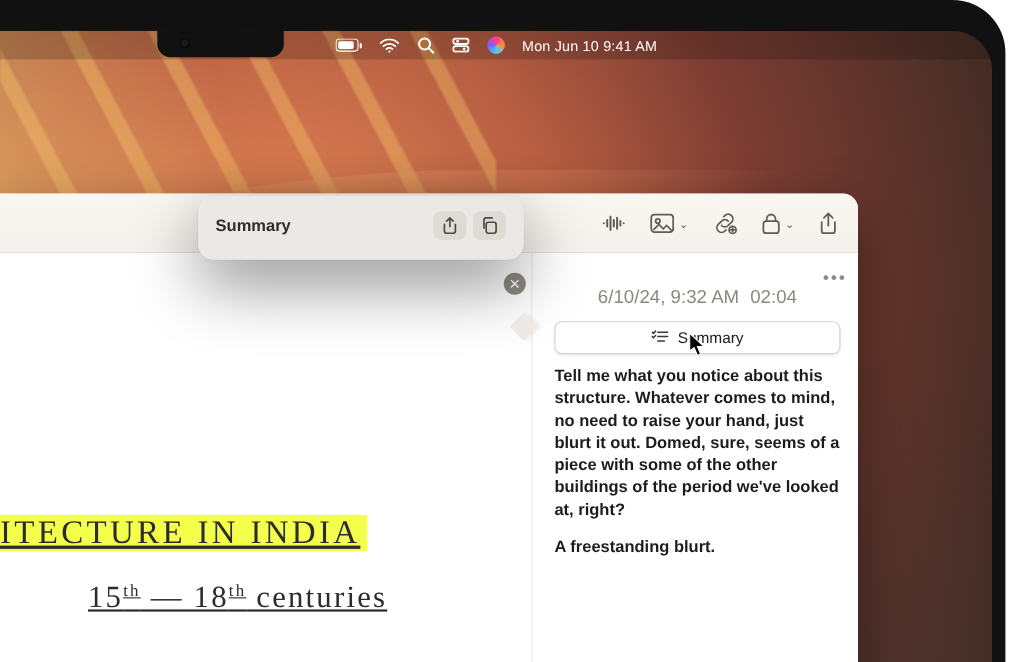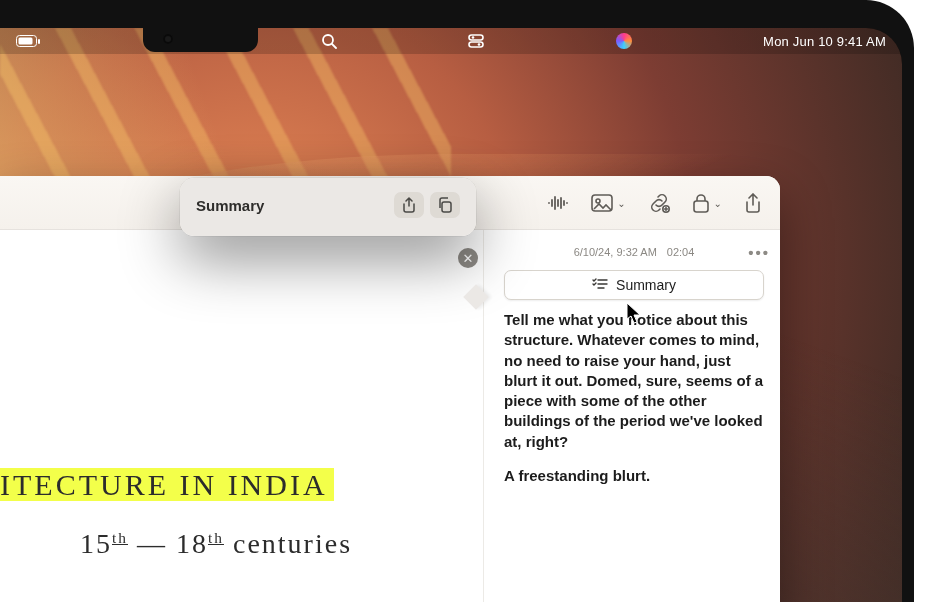--- a/index.html
+++ b/index.html
@@ -40,21 +40,21 @@
     content:""; position:absolute; left:-10%; top:22%; width:120%; height:80%;
     background:
       linear-gradient(155deg, rgba(234,155,102,.7) 0%, rgba(234,155,102,0) 40%),
       linear-gradient(20deg, #5a3a33 0%, rgba(90,58,51,0) 70%);
     border-top-left-radius: 50% 40%;
   }
 
   
   .menubar {
     position: absolute; left: 0; right: 0; top: 0; height: 26px;
-    display: flex; align-items: center; justify-content: space-between;
+    display: flex; align-items: center; justify-content: center;
     padding: 0 16px; gap: 16px; color: #fff;
     background: linear-gradient(rgba(0,0,0,.18), rgba(0,0,0,.18));
     font-size: 13px; z-index: 40;
   }
   .menubar svg { display: block; }
   .siri {
     width: 16px; height: 16px; border-radius: 50%;
     background: conic-gradient(#ff3b8b, #ff8d3b, #3bd1ff, #7a5cff, #ff3b8b);
   }
   .menubar .dt { letter-spacing: .2px; }
@@ -73,20 +73,21 @@
   }
   .tbtn { display:flex; align-items:center; gap:4px; cursor:default; }
   .tbtn svg { stroke: #5f5c57; }
   .caret-sm { font-size: 10px; color:#5f5c57; position:relative; top:1px;}
 
   
   .hw {
     position:absolute; left:0; top:290px; width:452px;
     font-family: "Segoe Script","Bradley Hand","Comic Sans MS",cursive;
     color:#2c2c2c;
+    text-decoration:underline;
   }
   .hw .line1 { font-size: 30px; letter-spacing: 3px; padding: 2px 10px 2px 0; }
   .hl { background: #f3ff4a; box-decoration-break: clone; padding: 0 6px 0 0;}
   .hw .line2 { font-size: 28px; letter-spacing: 2px; margin-left: 80px; margin-top: 24px;}
   sup { font-size: .55em; text-decoration: underline; }
 
   
   .recpanel {
     position:absolute; left:483px; top:54px; width:297px; height:400px;
     border-left:1px solid #eceae6; background:#fff; padding:14px 16px 0 20px;
@@ -94,21 +95,21 @@
   }
   .recpanel .close {
     position:absolute; left:-26px; top:18px;
     width:20px; height:20px; border-radius:50%; background:#8d8a85; color:#fff;
     display:flex; align-items:center; justify-content:center; font-size:13px; line-height:1;
   }
   .recpanel .more {
     position:absolute; right:10px; top:14px; color:#8d8a85; letter-spacing:2px; font-weight:700;
   }
   .recpanel h3 { text-align:center; font-size:16px; font-weight:700; }
-  .recpanel .meta { text-align:center; font-size:11px; color:#8b8883; margin-top:2px; }
+  .recpanel .meta { text-align:center; font-size:17px; color:#8b8883; margin-top:16px; }
   .recpanel .meta span + span { margin-left:10px; }
 
   .sum-btn {
     display:flex; align-items:center; justify-content:center; gap:8px;
     width:100%; height:30px; margin:12px 0 10px;
     border:1px solid #d8d4cd; border-radius:7px; background:#fff;
     font-size:14px; box-shadow: 0 1px 2px rgba(0,0,0,.07);
   }
   .cursor-img { position:absolute; left:626px; top:274px; z-index:30; pointer-events:none;}
 

